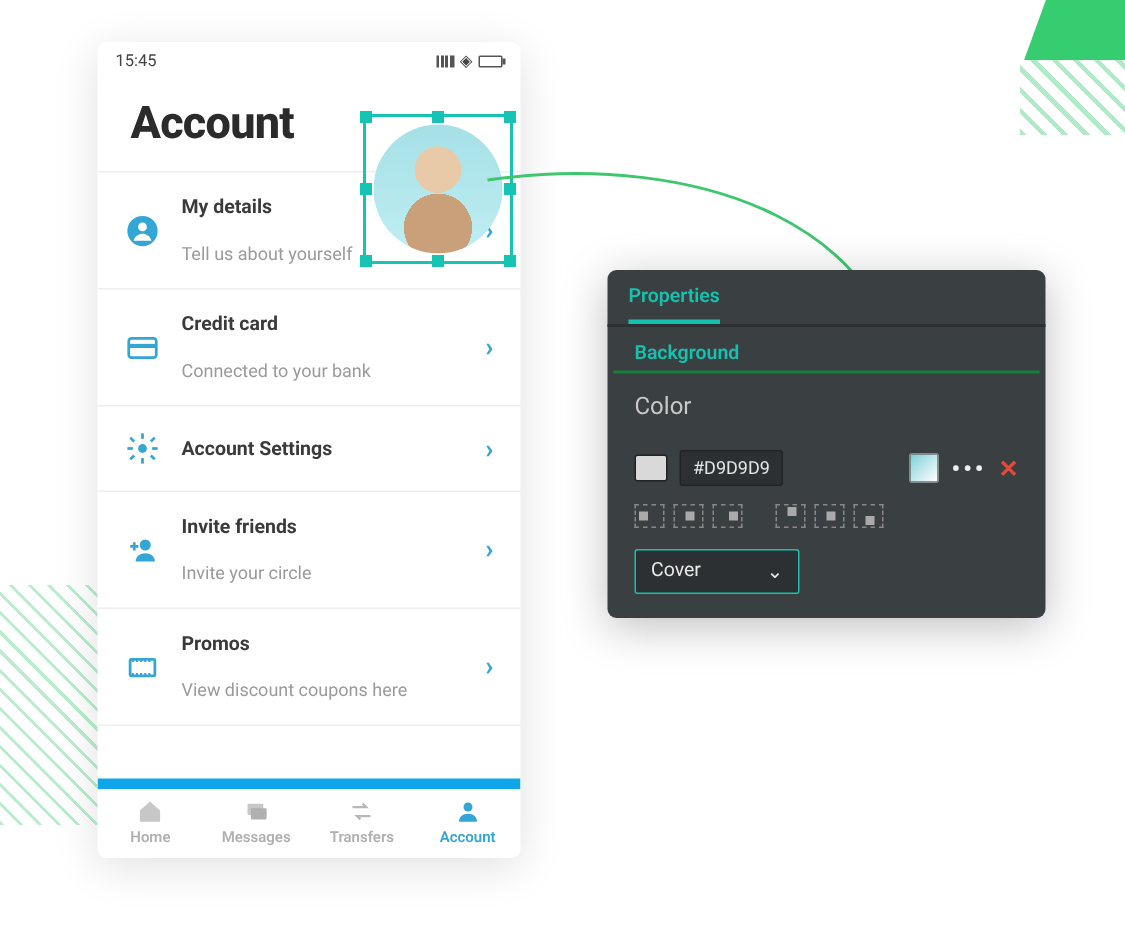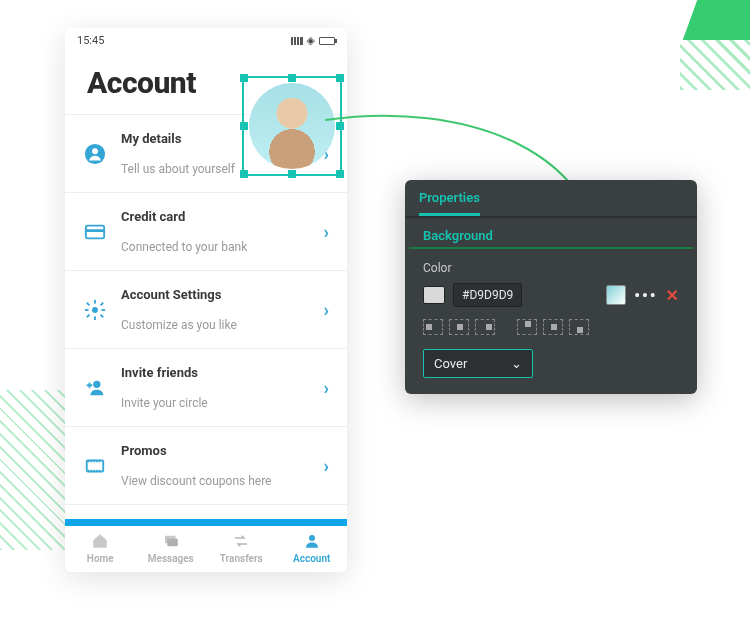--- a/index.html
+++ b/index.html
@@ -43,21 +43,21 @@
   .handle { position:absolute; width:8px; height:8px; background:#17c3b2; }
   .h-tl{top:-4px;left:-4px}.h-tr{top:-4px;right:-4px}.h-bl{bottom:-4px;left:-4px}.h-br{bottom:-4px;right:-4px}
   .h-t{top:-4px;left:calc(50% - 4px)}.h-b{bottom:-4px;left:calc(50% - 4px)}.h-l{left:-4px;top:calc(50% - 4px)}.h-r{right:-4px;top:calc(50% - 4px)}
 
   
   .panel { position:absolute; left:405px; top:180px; width:292px; background:#3a3f42; border-radius:6px; box-shadow:0 6px 30px rgba(0,0,0,.25); color:#d8d8d8; padding-bottom:16px; }
   .ptabs { display:flex; padding:10px 14px 0; border-bottom:2px solid #2c3032; }
   .ptab { font-size:13px; font-weight:600; color:#15c2b0; padding-bottom:8px; border-bottom:3px solid #15c2b0; cursor:pointer; }
   .psection { padding:10px 14px 4px; color:#15c2b0; font-size:13px; font-weight:600; border-bottom:2px solid #15803d; margin:0 4px; }
   .prow { padding:12px 18px 0; }
-  .plabel { font-size:12px; color:#c9c9c9; margin-bottom:8px; }
+  .plabel { font-size:16px; color:#c9c9c9; margin-bottom:20px; }
   .colorrow { display:flex; align-items:center; gap:8px; }
   .swatch { width:22px; height:18px; background:#d9d9d9; border:1px solid #222; border-radius:2px; }
   .hex { background:#2c3032; border:1px solid #222; color:#e5e5e5; font-size:12px; padding:4px 8px; border-radius:2px; font-family:inherit; }
   .imgthumb { width:20px; height:20px; background:linear-gradient(135deg,#7fd1d8,#fff); border:1px solid #888; border-radius:2px; }
   .dots { color:#eee; letter-spacing:2px; font-weight:700; cursor:pointer; }
   .xbtn { color:#e04b3a; font-weight:700; font-size:16px; cursor:pointer; }
   .alignrow { display:flex; gap:6px; padding:12px 18px 0; }
   .albox, .albox span { display:inline-block; }
   .albox { width:20px; height:16px; border:1px dashed #888; position:relative; cursor:pointer; }
   .albox .dot { position:absolute; width:6px; height:6px; background:#aaa; }
@@ -131,21 +131,20 @@
               <rect x="19" y="11" width="4" height="2"></rect>
               <rect x="3.5" y="3.5" width="2" height="4" transform="rotate(-45 4.5 5.5)"></rect>
               <rect x="18.5" y="16.5" width="2" height="4" transform="rotate(-45 19.5 18.5)"></rect>
               <rect x="18.5" y="3.5" width="2" height="4" transform="rotate(45 19.5 5.5)"></rect>
               <rect x="3.5" y="16.5" width="2" height="4" transform="rotate(45 4.5 18.5)"></rect>
             </g>
           </svg>
       </span>
       <span class="txt">
         <div class="t1">Account Settings</div>
-        <div class="t2">Customize as you like</div>
       </span>
       <span class="chev">›</span>
     </div>
 
     <div class="row">
       <span class="icon">
         <svg viewBox="0 0 24 24" width="22" height="22">
             <circle cx="14" cy="8" r="4" fill="#33a6d6"></circle>
             <path d="M7 20c0-4 3.5-6 7-6s7 2 7 6" fill="#33a6d6"></path>
             <path d="M3 9h6M6 6v6" stroke="#33a6d6" stroke-width="2"></path>

